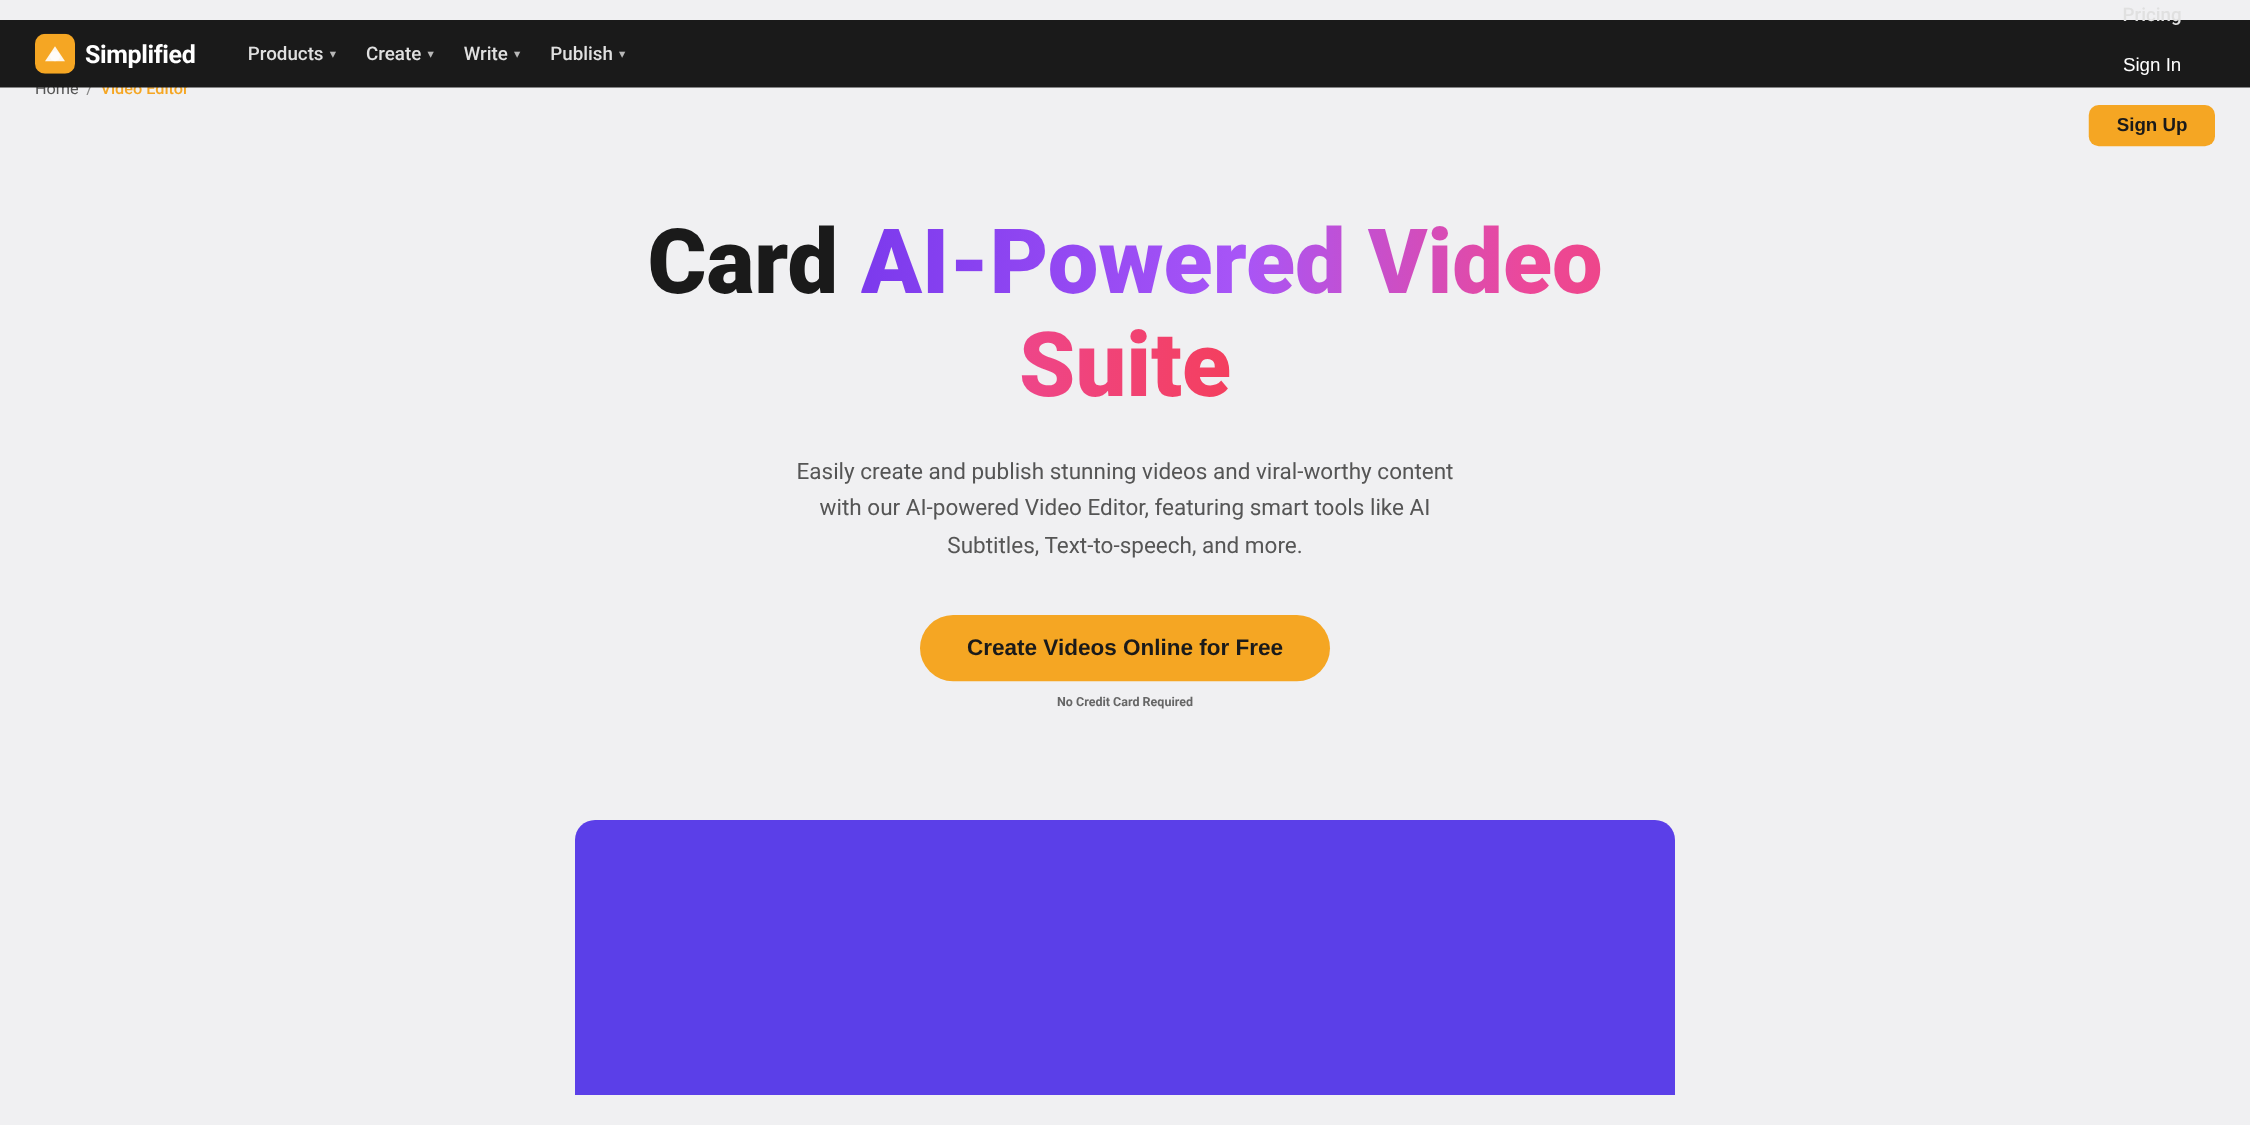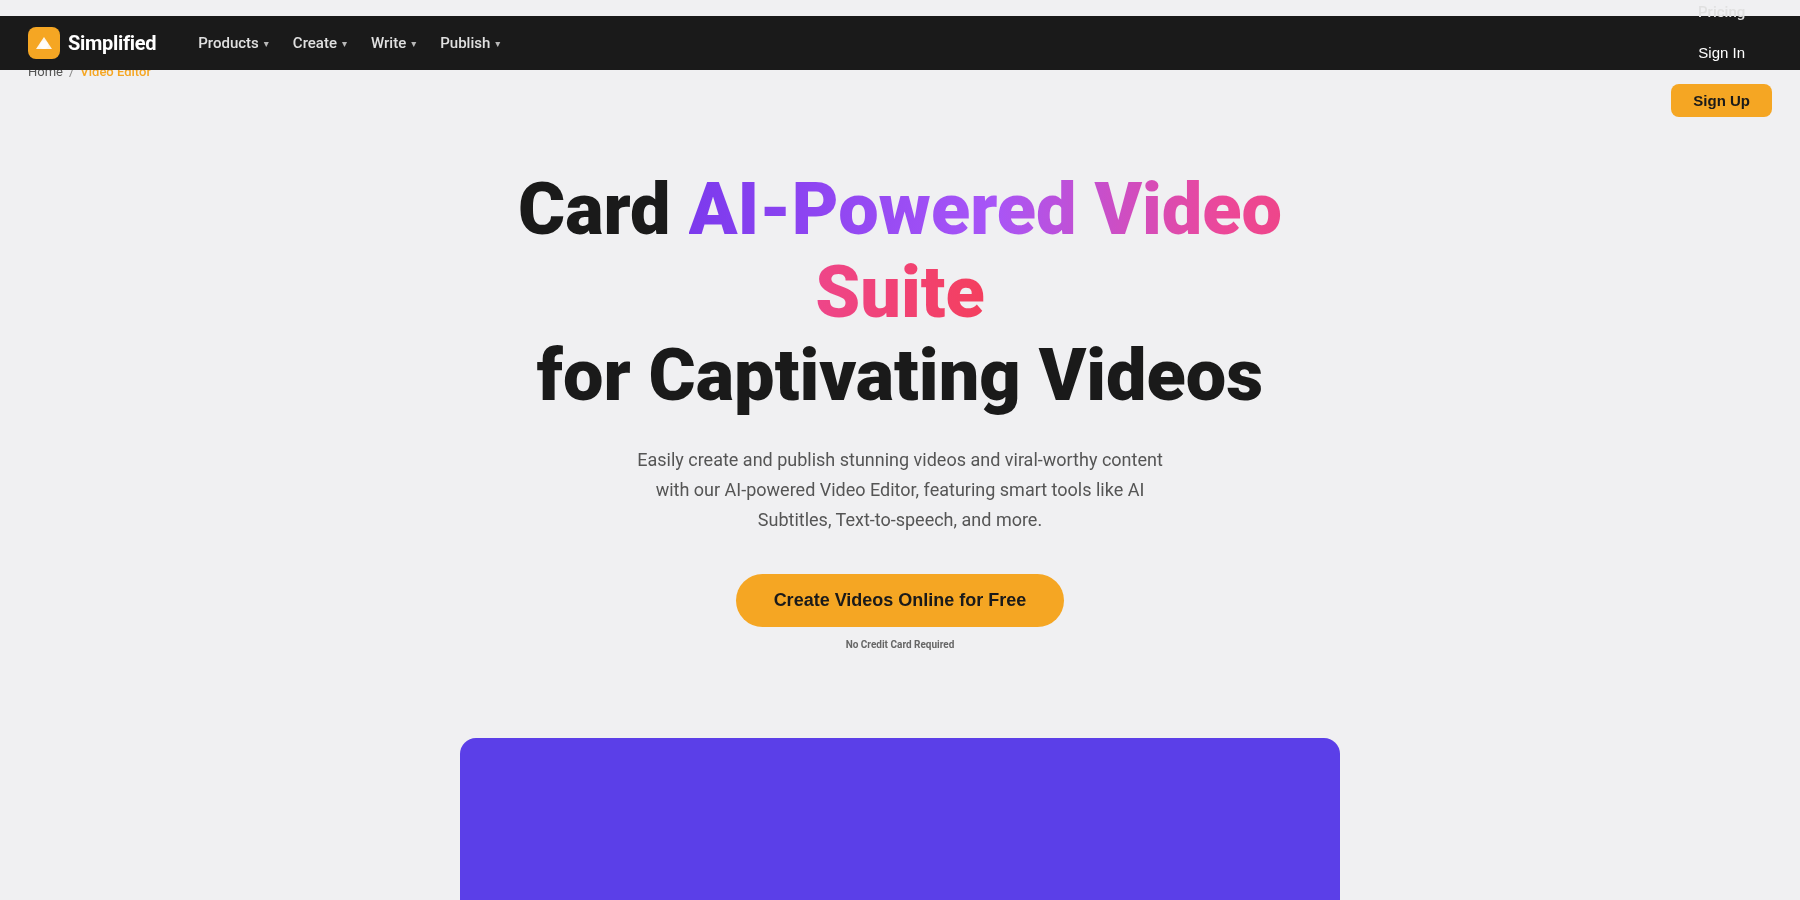--- a/index.html
+++ b/index.html
@@ -234,21 +234,20 @@
 <div class="breadcrumb">
   <a class="breadcrumb-home" href="#">Home</a>
   <span class="breadcrumb-sep">/</span>
   <span class="breadcrumb-current">Video Editor</span>
 </div>
 
 <section class="hero">
   <h1 class="hero-title">
     <span>Card </span><span class="hero-title-gradient">AI-Powered Video Suite</span>
     <br>
-    <span>for Captivating Videos</span>
   </h1>
   <p class="hero-subtitle">Easily create and publish stunning videos and viral-worthy content with our AI-powered Video Editor, featuring smart tools like AI Subtitles, Text-to-speech, and more.</p>
   <button class="hero-cta">Create Videos Online for Free</button>
   <p class="hero-no-card">No Credit Card Required</p>
 </section>
 
 <div class="video-preview">
   <div class="video-preview-box"></div>
 </div>
 

